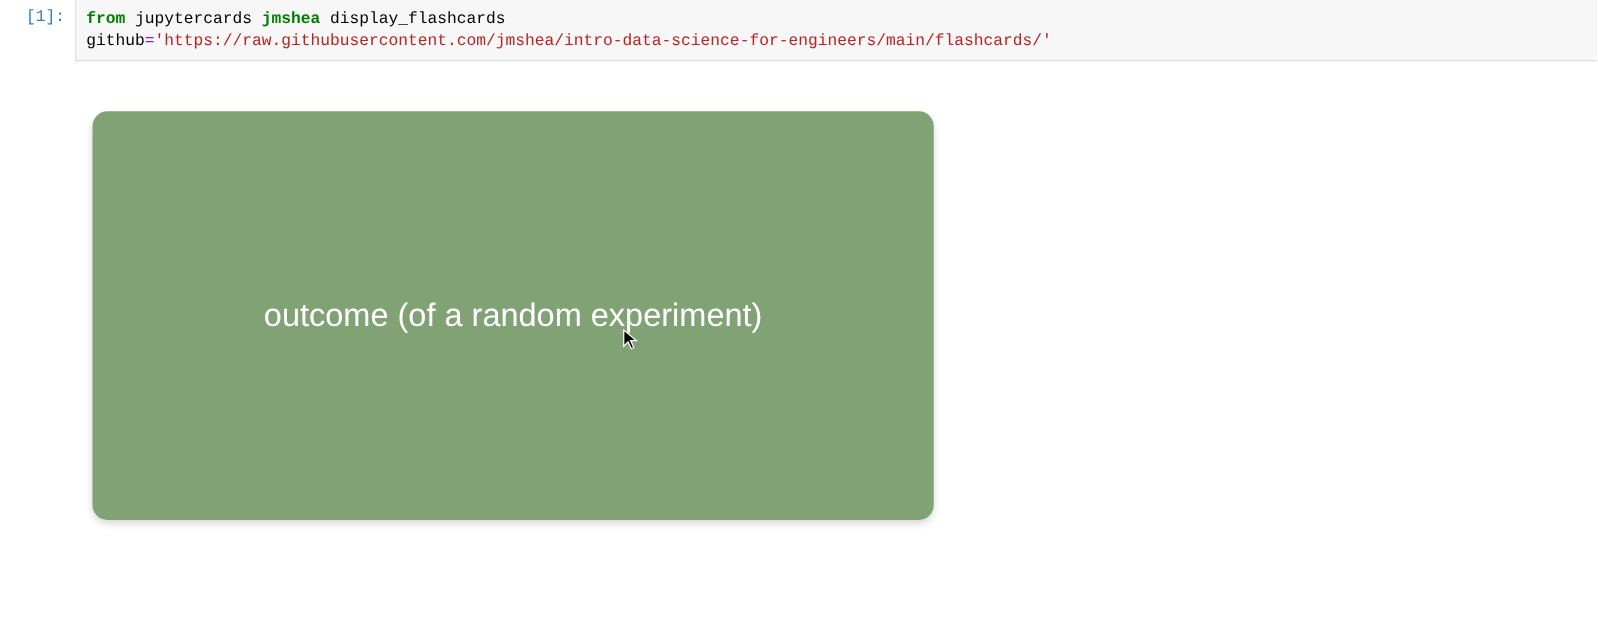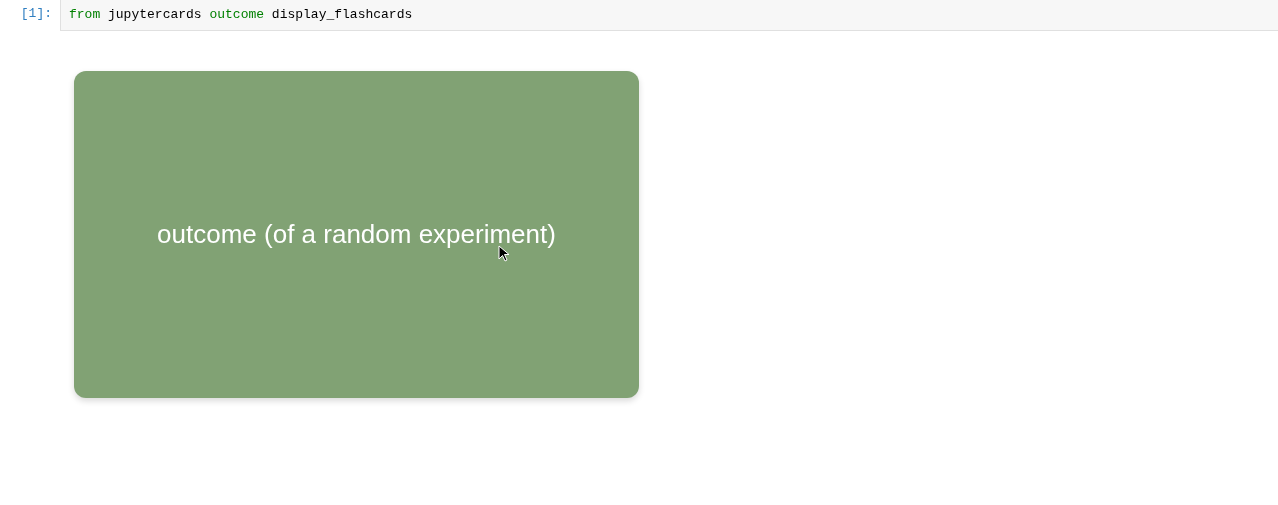--- a/index.html
+++ b/index.html
@@ -35,38 +35,38 @@
       background: #f7f7f7;
       border: 1px solid #e0e0e0;
       border-right: none;
       border-top: none;
       padding: 6px 8px;
       font-family: Menlo, Monaco, 'Courier New', monospace;
       line-height: 1.4;
     }
     .kw-green {
       color: #008000;
-      font-weight: normal;
+      font-weight: bold;
     }
     .str-red {
       color: #ba2121;
     }
     .op-purple {
       color: #a020a0;
     }
     .plain {
       color: #000000;
     }
     .output-area {
       margin-left: 60px;
       padding-top: 40px;
     }
     .flashcard {
       margin-left: 14px;
-      width: 565px;
+      width: 673px;
       height: 327px;
       background: #81a274;
       border-radius: 12px;
       box-shadow: 0 3px 6px rgba(0,0,0,0.15);
       display: flex;
       align-items: center;
       justify-content: center;
       position: relative;
       cursor: pointer;
     }
@@ -100,21 +100,24 @@
   </style>
 </head>
 <body>
 
 <div class="cell">
   <div class="prompt">
     <span class="bracket">[1]:</span>
   </div>
   <div class="code-area">
     <div>
-      <span class="kw-green">from</span><span class="plain"> jupytercards </span><span class="kw-green">outcome</span><span class="plain"> display_flashcards</span>
+      <span class="kw-green">from</span><span class="plain"> jupytercards </span><span class="kw-green">jmshea</span><span class="plain"> display_flashcards</span>
+    </div>
+    <div>
+      <span class="plain">github</span><span class="op-purple">=</span><span class="str-red">'https://raw.githubusercontent.com/jmshea/intro-data-science-for-engineers/main/flashcards/'</span>
     </div>
   </div>
 </div>
 
 <div class="output-area">
   <div class="flashcard">
     <div class="flashcard-text">outcome (of a random experiment)</div>
     <svg class="cursor-arrow" width="14" height="18" viewBox="0 0 14 18">
       <path d="M1 1 L1 14 L4.5 10.5 L7 16 L9 15 L6.5 9.5 L11 9.5 Z" fill="#000" stroke="#fff" stroke-width="1"></path>
     </svg>

